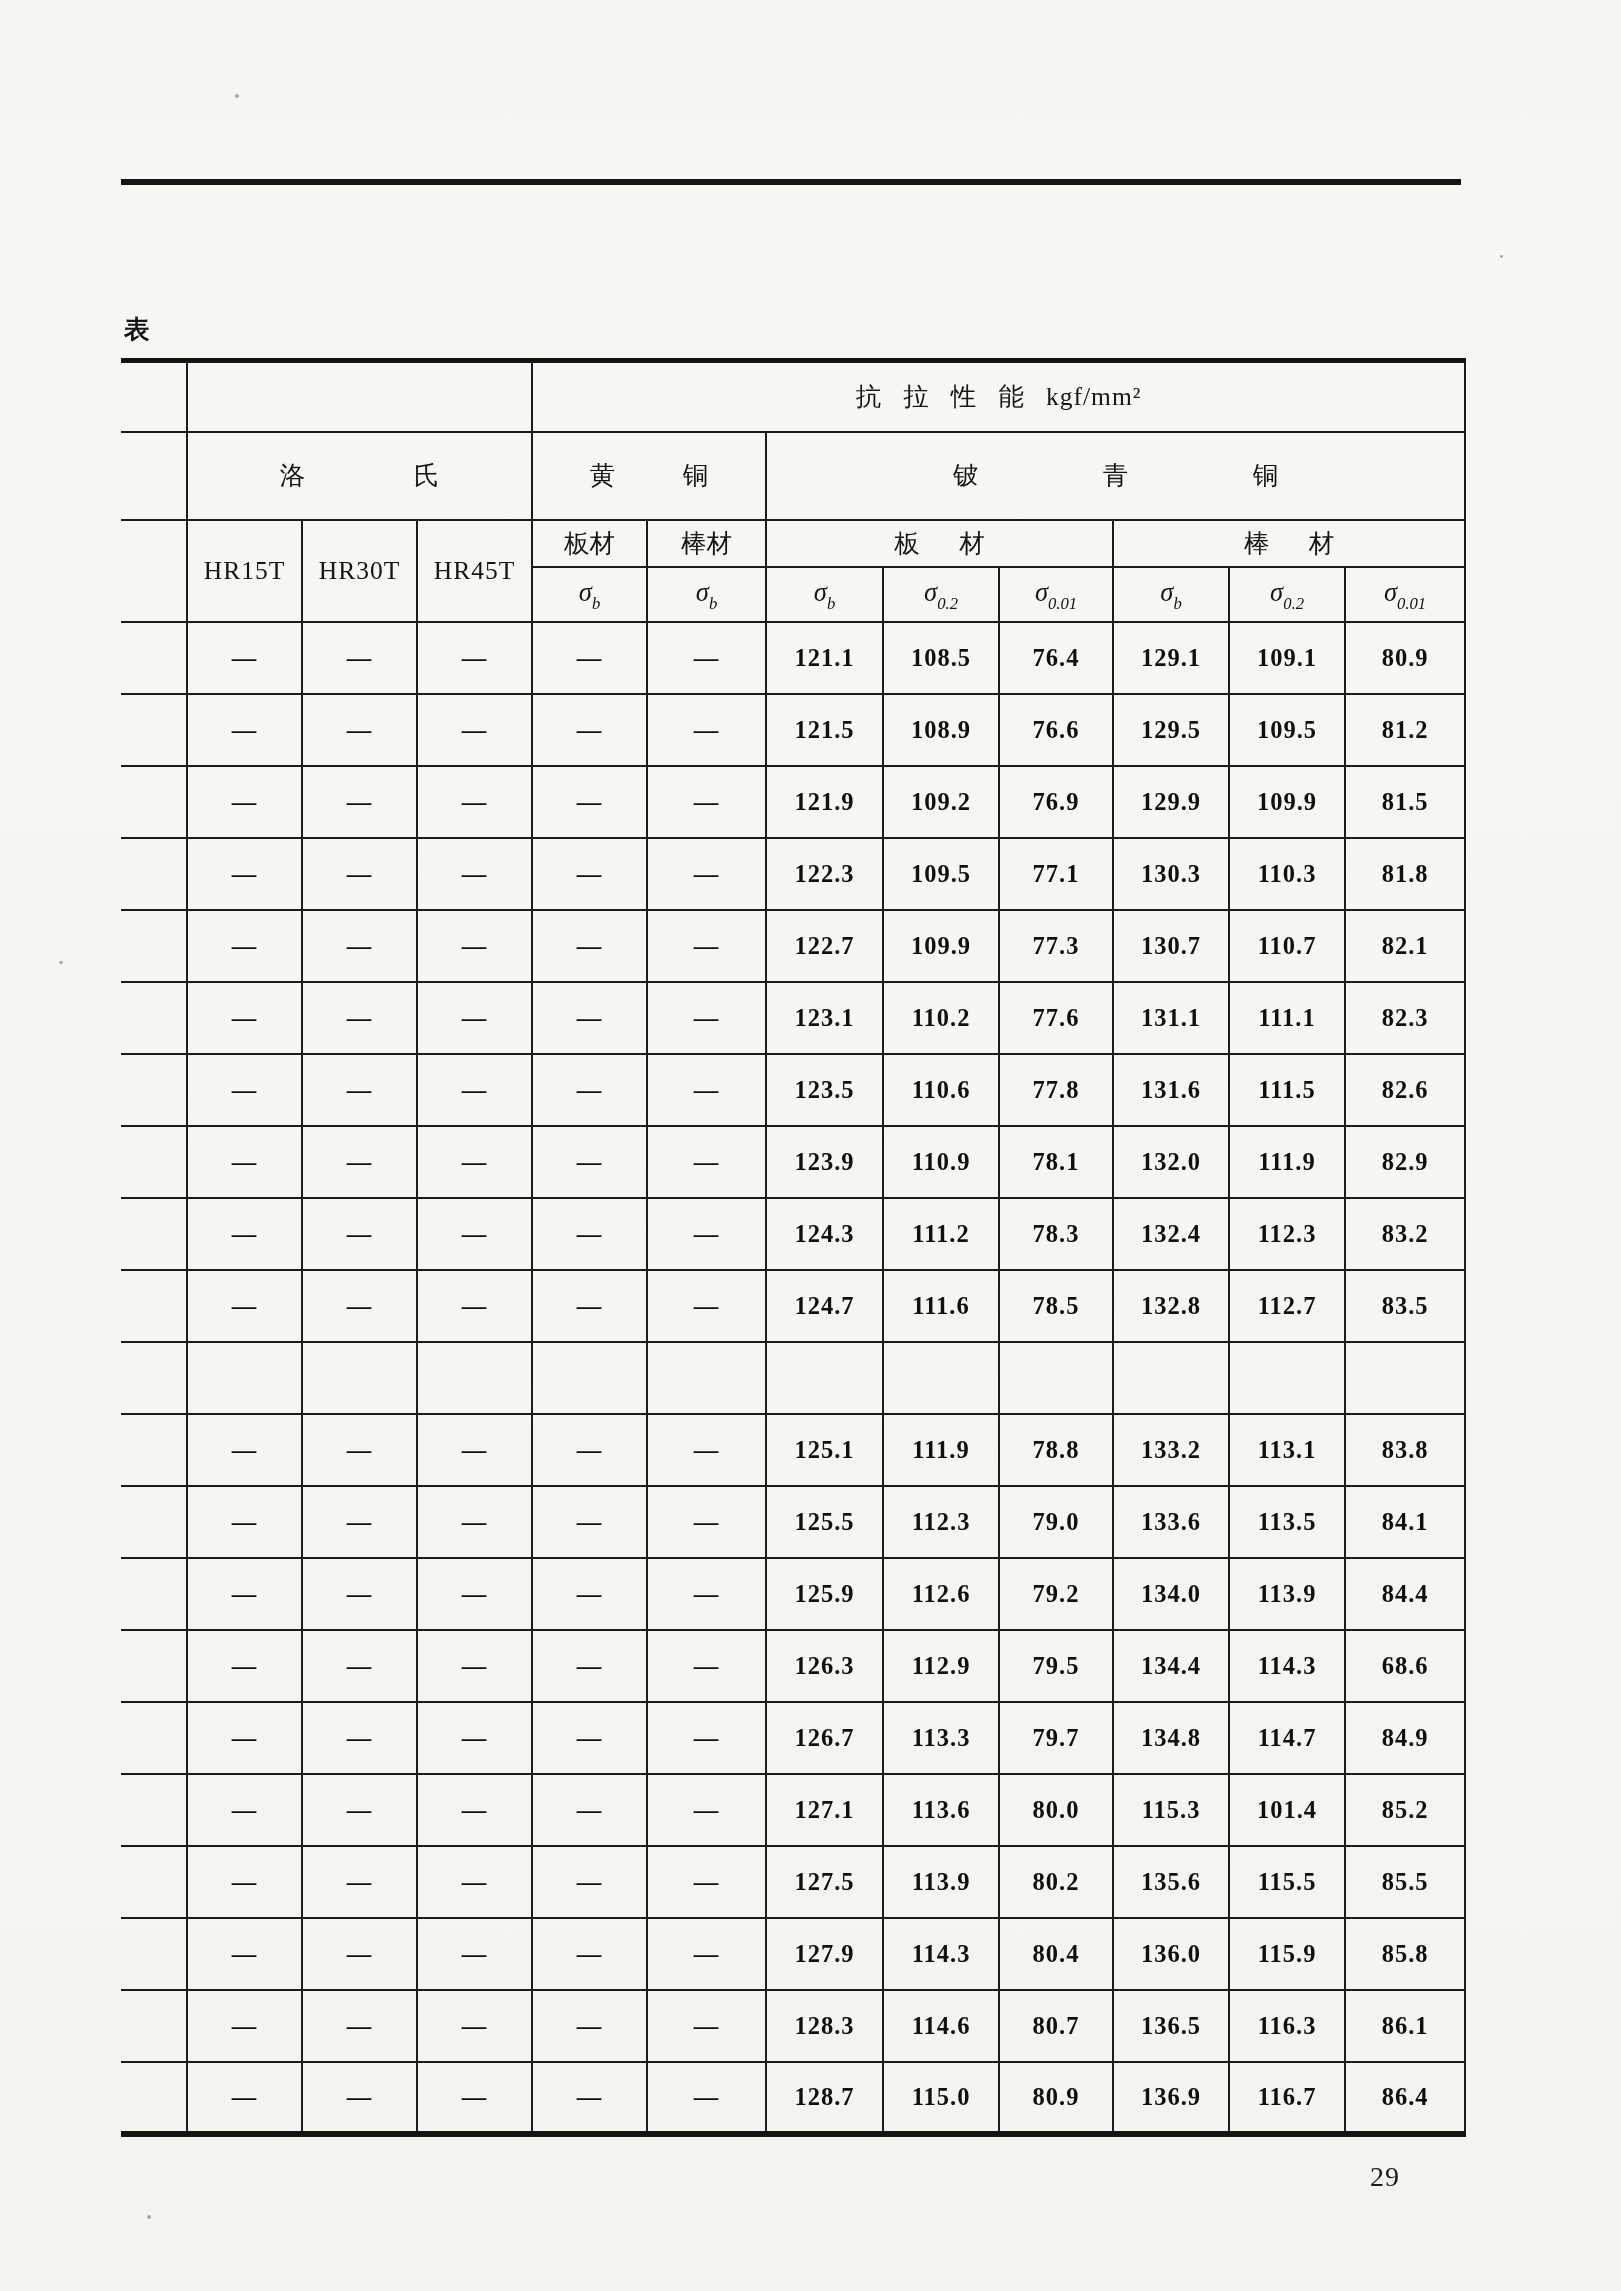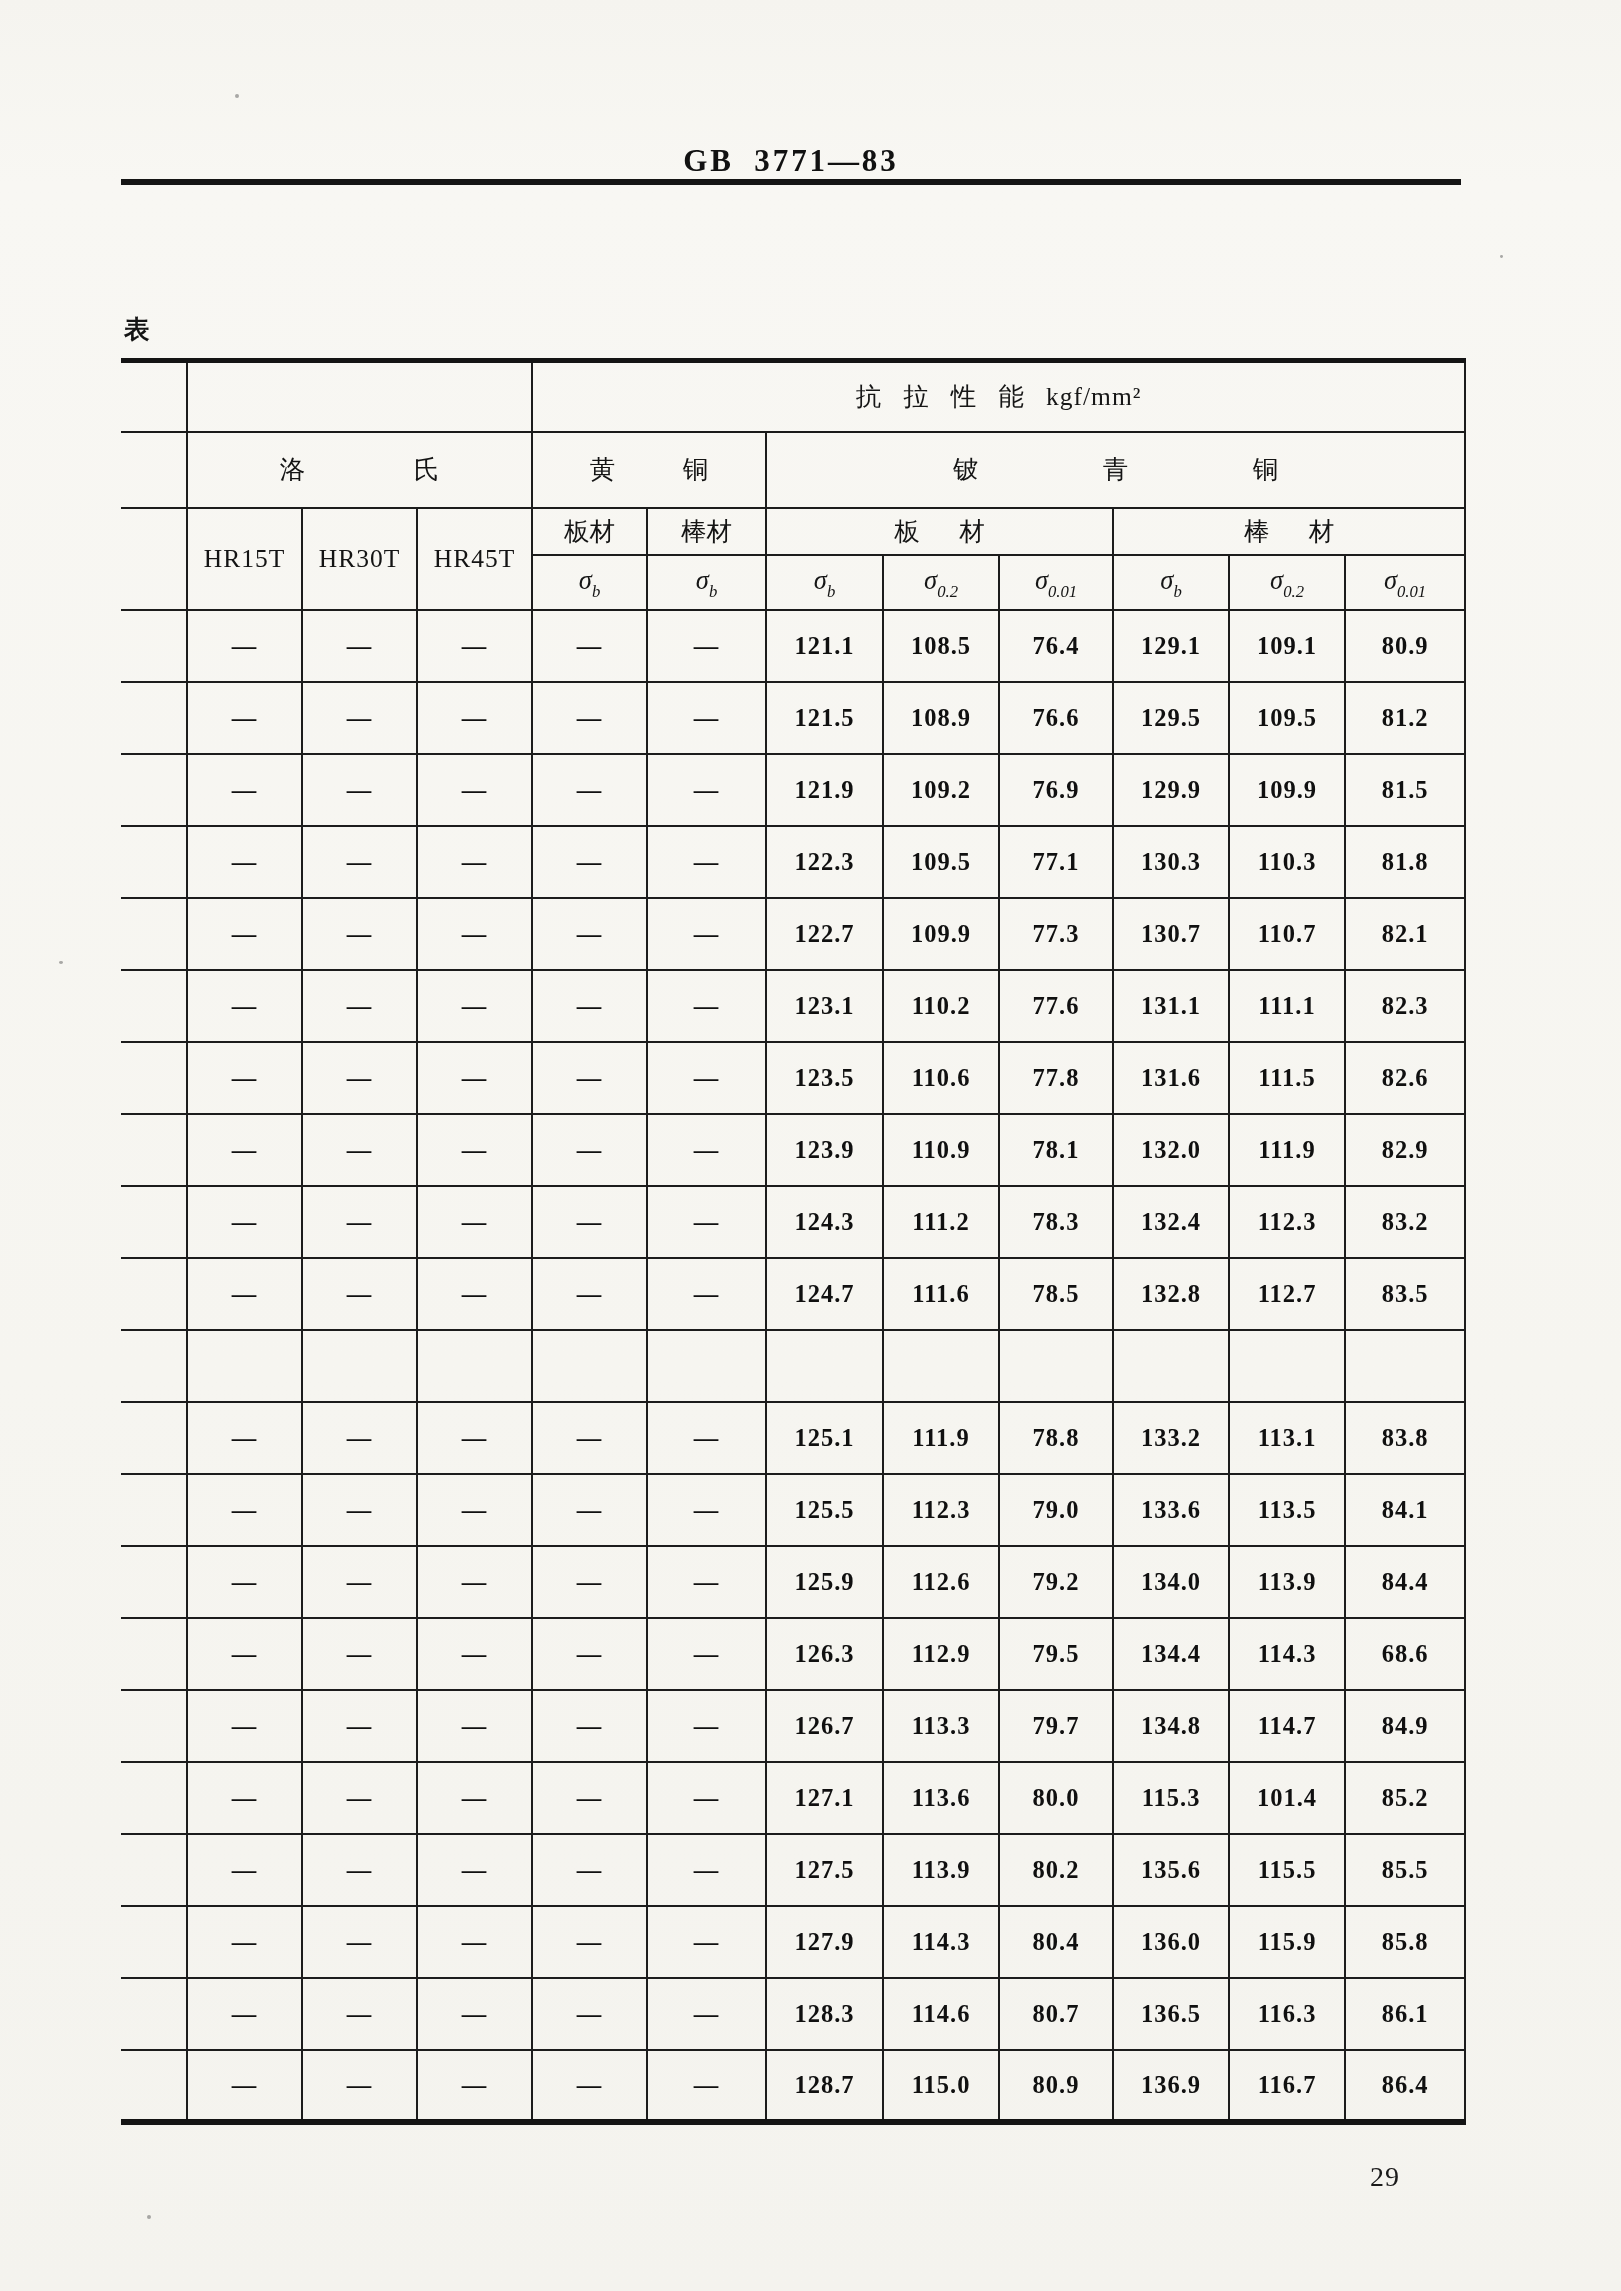--- a/index.html
+++ b/index.html
@@ -43,21 +43,21 @@
   .tbl td,.tbl th{
     border:2px solid #1c1c1c;
     padding:0;margin:0;
     text-align:center;vertical-align:middle;
     font-weight:normal;
     overflow:hidden;
   }
   
   .tbl .oh{border-left:none;}
   .tbl tr.r1{height:71px;}
-  .tbl tr.r2{height:76px;}
+  .tbl tr.r2{height:88px;}
   .tbl tr.r3{height:47px;}
   .tbl tr.r4{height:55px;}
   .tbl tr.dr{height:72px;}
   .tbl tr.r4 th{border-bottom:2.9px solid #1a1a1a;border-radius:23px;}
   .tbl tr.r1 td, .tbl tr.r1 th{border-bottom:2.9px solid #1a1a1a;text-align:center;}
   .cn{font-size:25.5px;color:#141414;}
   .sp-wide{word-spacing:102px;}
   .sp-med{word-spacing:61px;}
   .sp-big{word-spacing:118px;}
   .sp-small{word-spacing:33px;}
@@ -72,21 +72,20 @@
     font-size:28px;color:#1a1a1a;letter-spacing:1px;margin-top:13px;
   }
   
   .speck{position:absolute;background:#5a5a5a;border-radius:50%;opacity:.5;}
 </style>
 </head>
 <body>
 
 <div class="page">
 
-  <div class="doc-title">GB 3771—83</div>
 
   <div class="title-rule"></div>
 
   <div class="table-label cn">表</div>
 
   <table class="tbl">
     <colgroup>
       <col style="width:66px">
       <col style="width:115px">
         <col style="width:115px">

